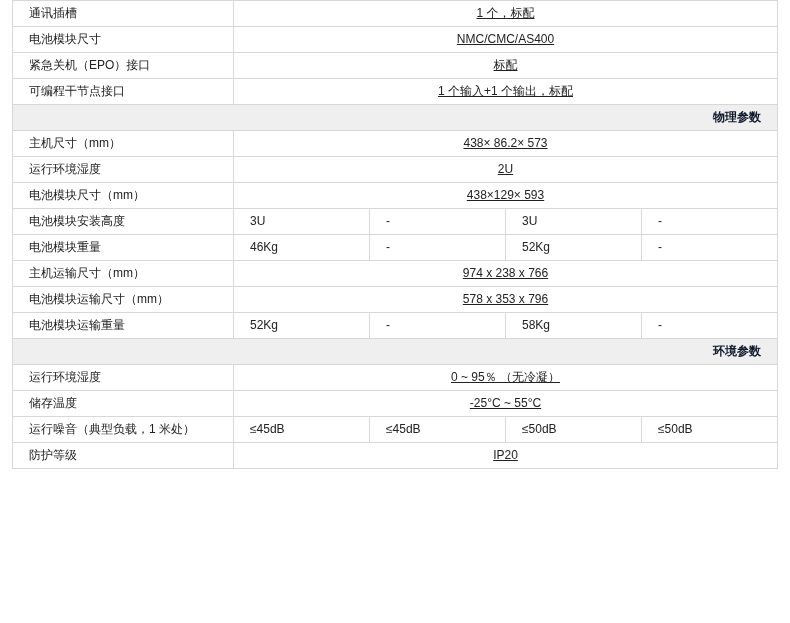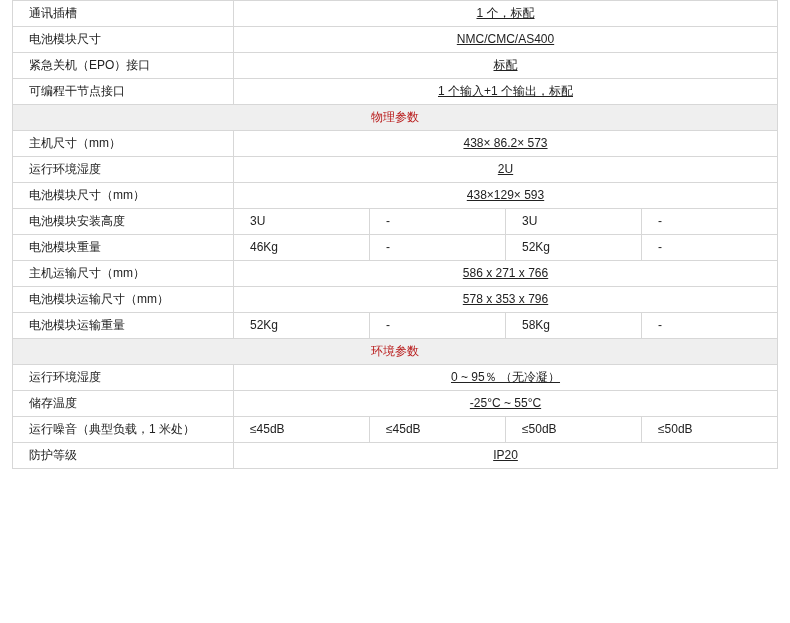--- a/index.html
+++ b/index.html
@@ -43,23 +43,23 @@
   td.value-full {
     text-align: center;
     text-decoration: underline;
   }
   td.q {
     text-align: left;
     width: 144px;
   }
   tr.section td {
     background: #efefef;
-    font-weight: normal;
-    text-align: center;
-    color: #b91c1c;
+    font-weight: bold;
+    text-align: right;
+    color: #0f172a;
   }
   tr.firstrow td {
     border-top: 1px solid #d7d7d7;
   }
 </style>
 </head>
 <body>
 
 <div class="sheet">
   <table class="spec">
@@ -104,21 +104,21 @@
         </tr>
         <tr>
           <td class="label">电池模块重量</td>
           <td class="q">46Kg</td>
           <td class="q">-</td>
           <td class="q">52Kg</td>
           <td class="q">-</td>
         </tr>
         <tr>
           <td class="label">主机运输尺寸（mm）</td>
-          <td class="value-full" colspan="4">586 x 271 x 766</td>
+          <td class="value-full" colspan="4">974 x 238 x 766</td>
         </tr>
         <tr>
           <td class="label">电池模块运输尺寸（mm）</td>
           <td class="value-full" colspan="4">578 x 353 x 796</td>
         </tr>
         <tr>
           <td class="label">电池模块运输重量</td>
           <td class="q">52Kg</td>
           <td class="q">-</td>
           <td class="q">58Kg</td>

